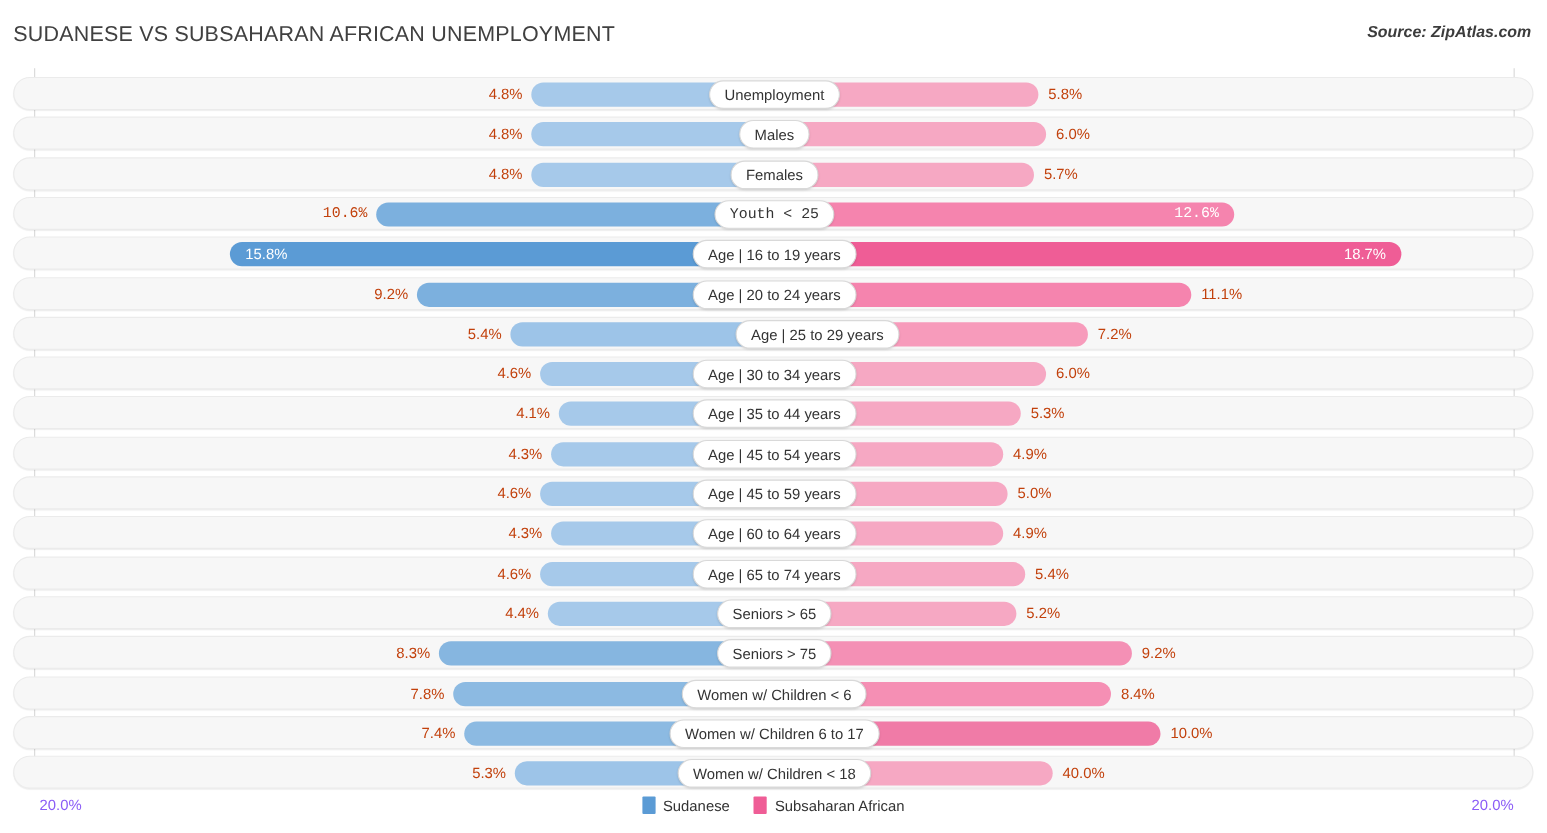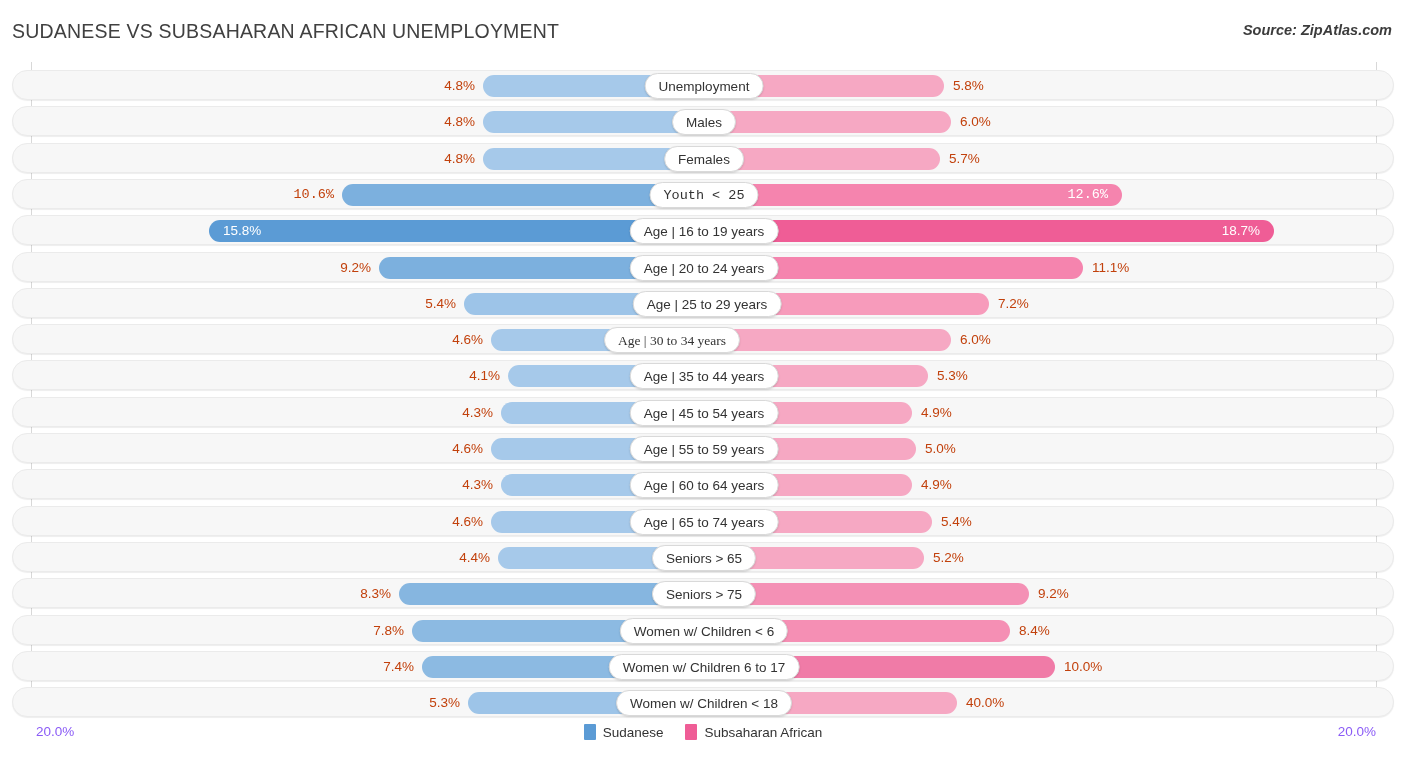--- a/index.html
+++ b/index.html
@@ -211,49 +211,49 @@
       <div class="bar right" style="left: 691px; width: 379px; background: rgb(245, 132, 174);"></div>
       <div class="val outside-left" style="left: 274px; width: 84px;">9.2%</div>
       <div class="val outside-right" style="left: 1079px; width: 84px;">11.1%</div>
       <div class="pill" style="left: 691px;">Age | 20 to 24 years</div>
     </div>
     <div class="row" style="top: 225.8px;">
       <div class="bar left" style="left: 451px; width: 240px; background: rgb(157, 196, 232);"></div>
       <div class="bar right" style="left: 691px; width: 285px; background: rgb(247, 155, 187);"></div>
       <div class="val outside-left" style="left: 359px; width: 84px;">5.4%</div>
       <div class="val outside-right" style="left: 985px; width: 84px;">7.2%</div>
-      <div class="pill" style="left: 694px;">Age | 25 to 29 years</div>
+      <div class="pill" style="left: 730px;">Age | 25 to 29 years</div>
     </div>
     <div class="row" style="top: 262.1px;">
       <div class="bar left" style="left: 478px; width: 213px; background: rgb(166, 201, 234);"></div>
       <div class="bar right" style="left: 691px; width: 247px; background: rgb(246, 168, 195);"></div>
       <div class="val outside-left" style="left: 386px; width: 84px;">4.6%</div>
       <div class="val outside-right" style="left: 947px; width: 84px;">6.0%</div>
-      <div class="pill" style="left: 659px; font-family: Liberation Serif, serif;">Age | 30 to 34 years</div>
+      <div class="pill" style="left: 691px;">Age | 30 to 34 years</div>
     </div>
     <div class="row" style="top: 298.4px;">
       <div class="bar left" style="left: 495px; width: 196px; background: rgb(166, 201, 234);"></div>
       <div class="bar right" style="left: 691px; width: 224px; background: rgb(246, 168, 195);"></div>
       <div class="val outside-left" style="left: 403px; width: 84px;">4.1%</div>
       <div class="val outside-right" style="left: 924px; width: 84px;">5.3%</div>
       <div class="pill" style="left: 691px;">Age | 35 to 44 years</div>
     </div>
     <div class="row" style="top: 334.7px;">
       <div class="bar left" style="left: 488px; width: 203px; background: rgb(166, 201, 234);"></div>
       <div class="bar right" style="left: 691px; width: 208px; background: rgb(246, 168, 195);"></div>
       <div class="val outside-left" style="left: 396px; width: 84px;">4.3%</div>
       <div class="val outside-right" style="left: 908px; width: 84px;">4.9%</div>
       <div class="pill" style="left: 691px;">Age | 45 to 54 years</div>
     </div>
     <div class="row" style="top: 371px;">
       <div class="bar left" style="left: 478px; width: 213px; background: rgb(166, 201, 234);"></div>
       <div class="bar right" style="left: 691px; width: 212px; background: rgb(246, 168, 195);"></div>
       <div class="val outside-left" style="left: 386px; width: 84px;">4.6%</div>
       <div class="val outside-right" style="left: 912px; width: 84px;">5.0%</div>
-      <div class="pill" style="left: 691px;">Age | 55 to 59 years</div>
+      <div class="pill" style="left: 691px;">Age | 45 to 59 years</div>
     </div>
     <div class="row" style="top: 407.3px;">
       <div class="bar left" style="left: 488px; width: 203px; background: rgb(166, 201, 234);"></div>
       <div class="bar right" style="left: 691px; width: 208px; background: rgb(246, 168, 195);"></div>
       <div class="val outside-left" style="left: 396px; width: 84px;">4.3%</div>
       <div class="val outside-right" style="left: 908px; width: 84px;">4.9%</div>
       <div class="pill" style="left: 691px;">Age | 60 to 64 years</div>
     </div>
     <div class="row" style="top: 443.6px;">
       <div class="bar left" style="left: 478px; width: 213px; background: rgb(166, 201, 234);"></div>

